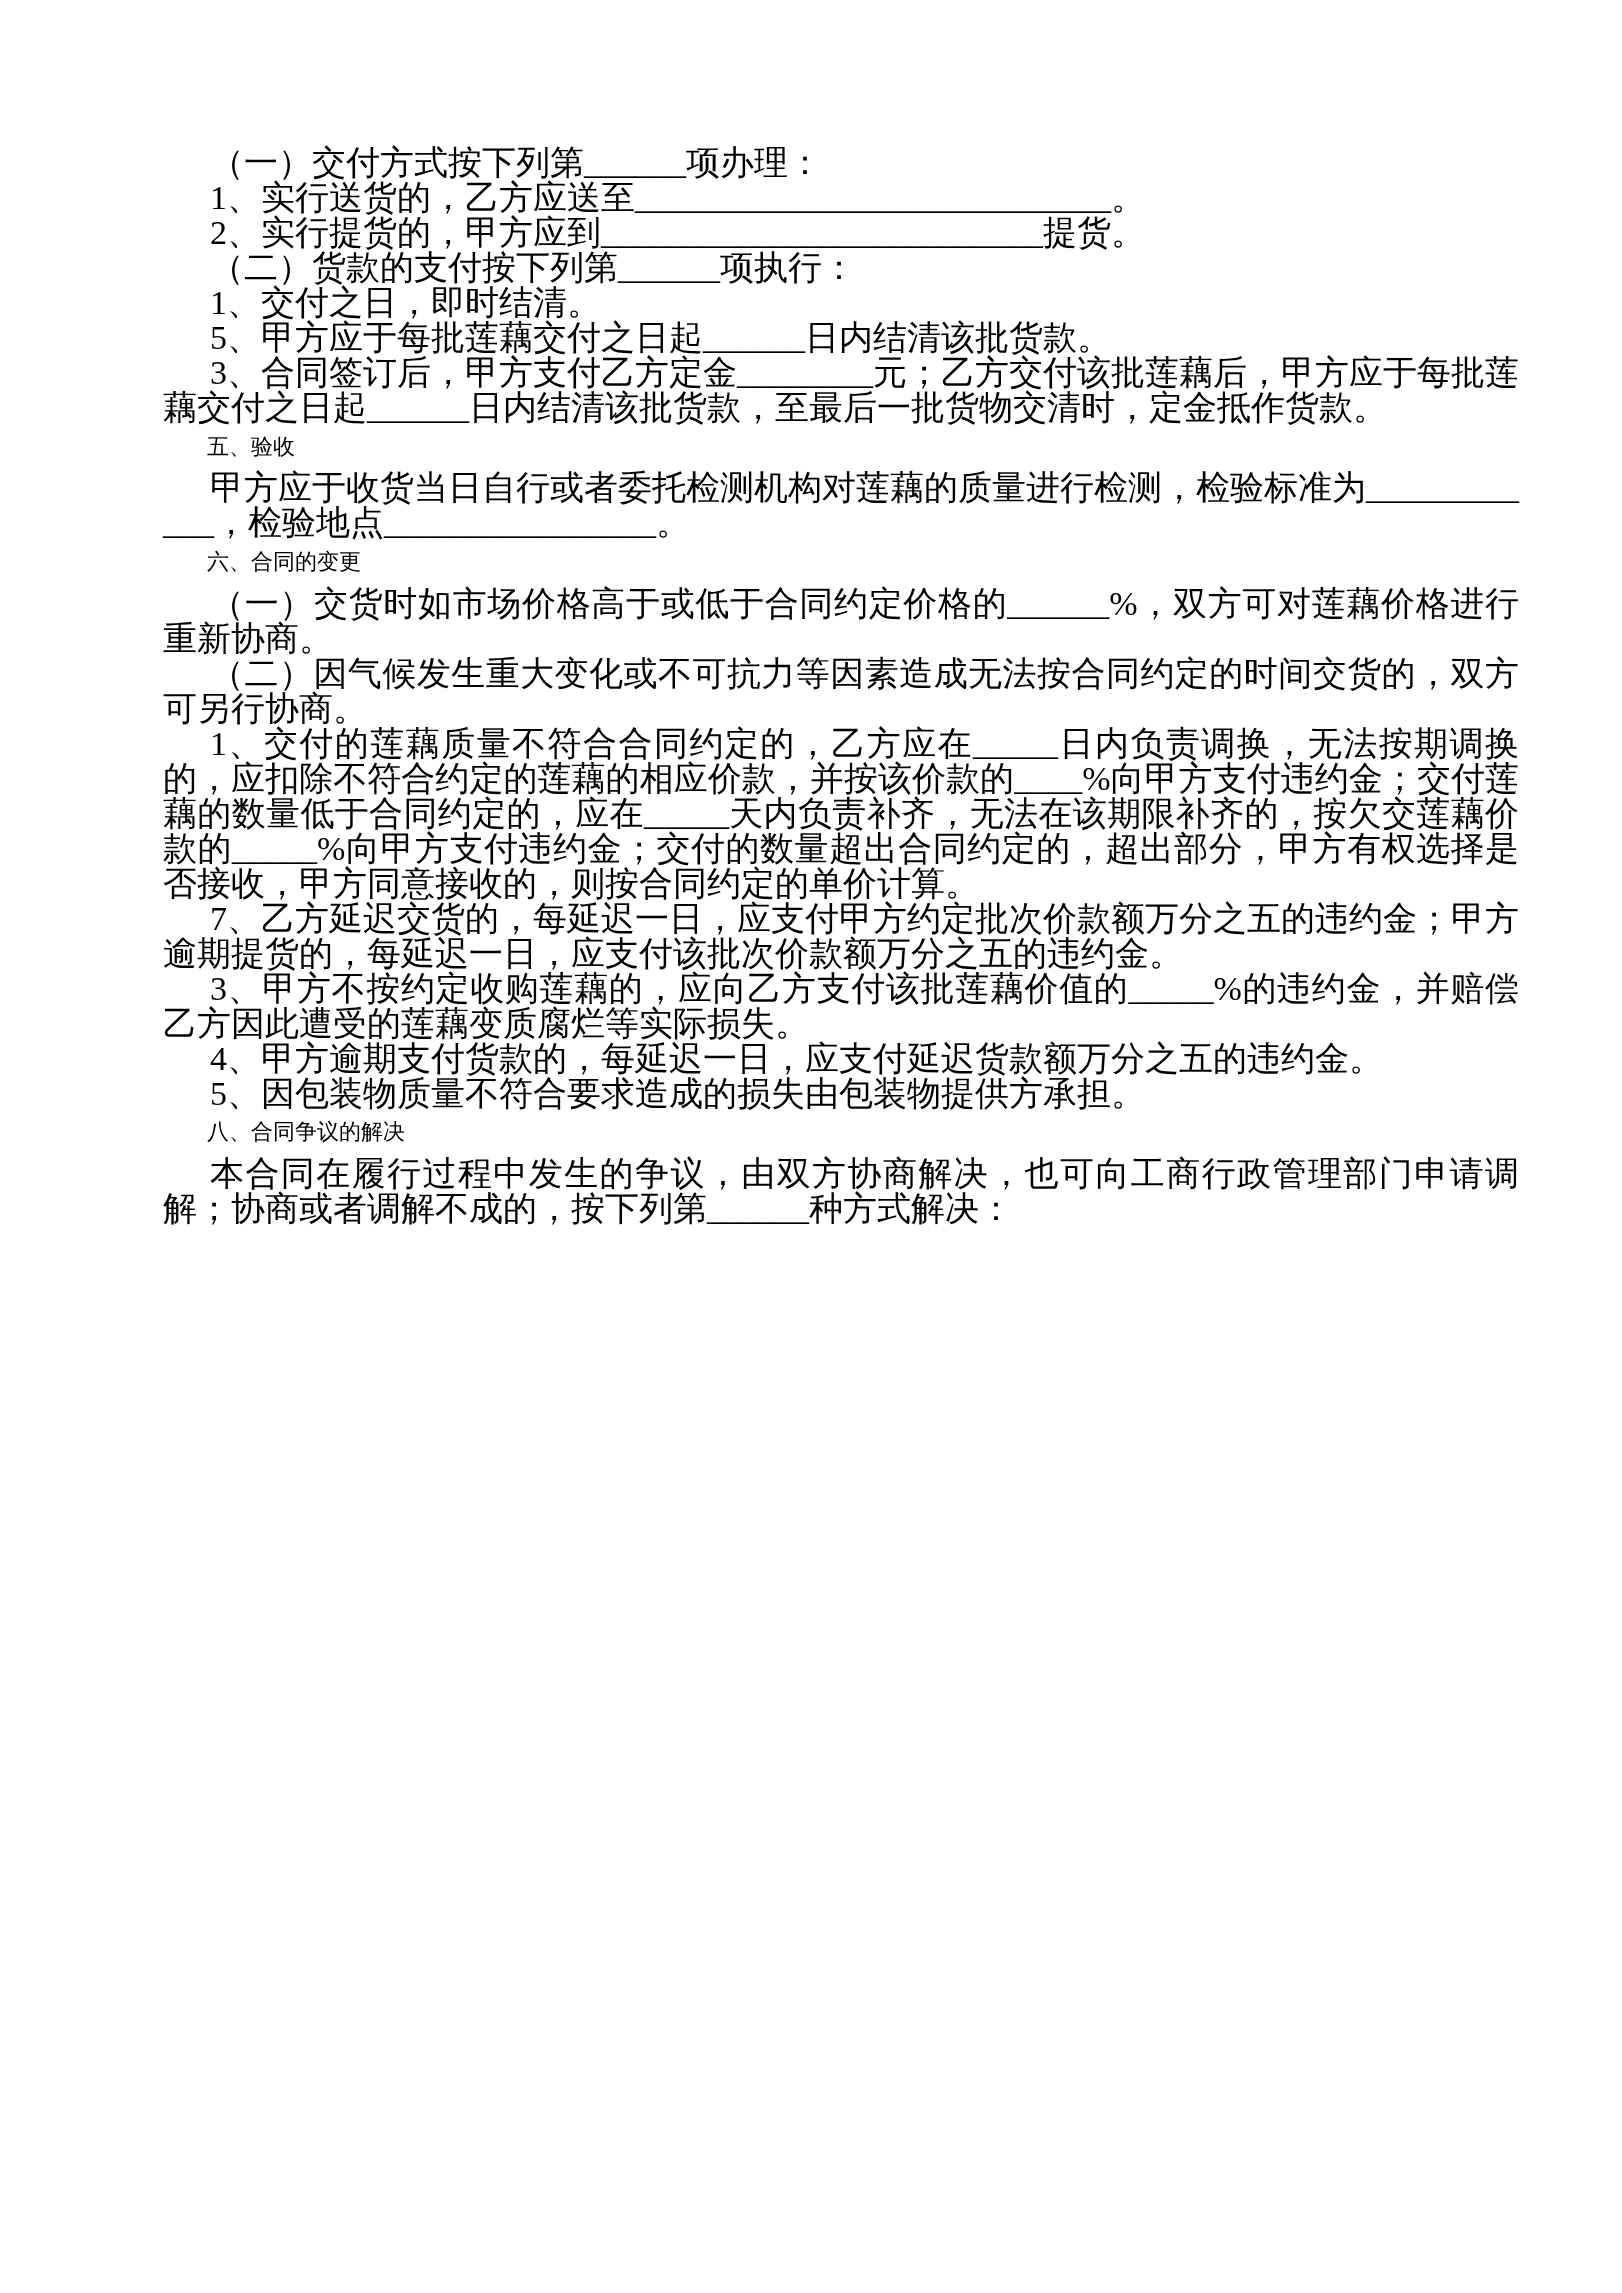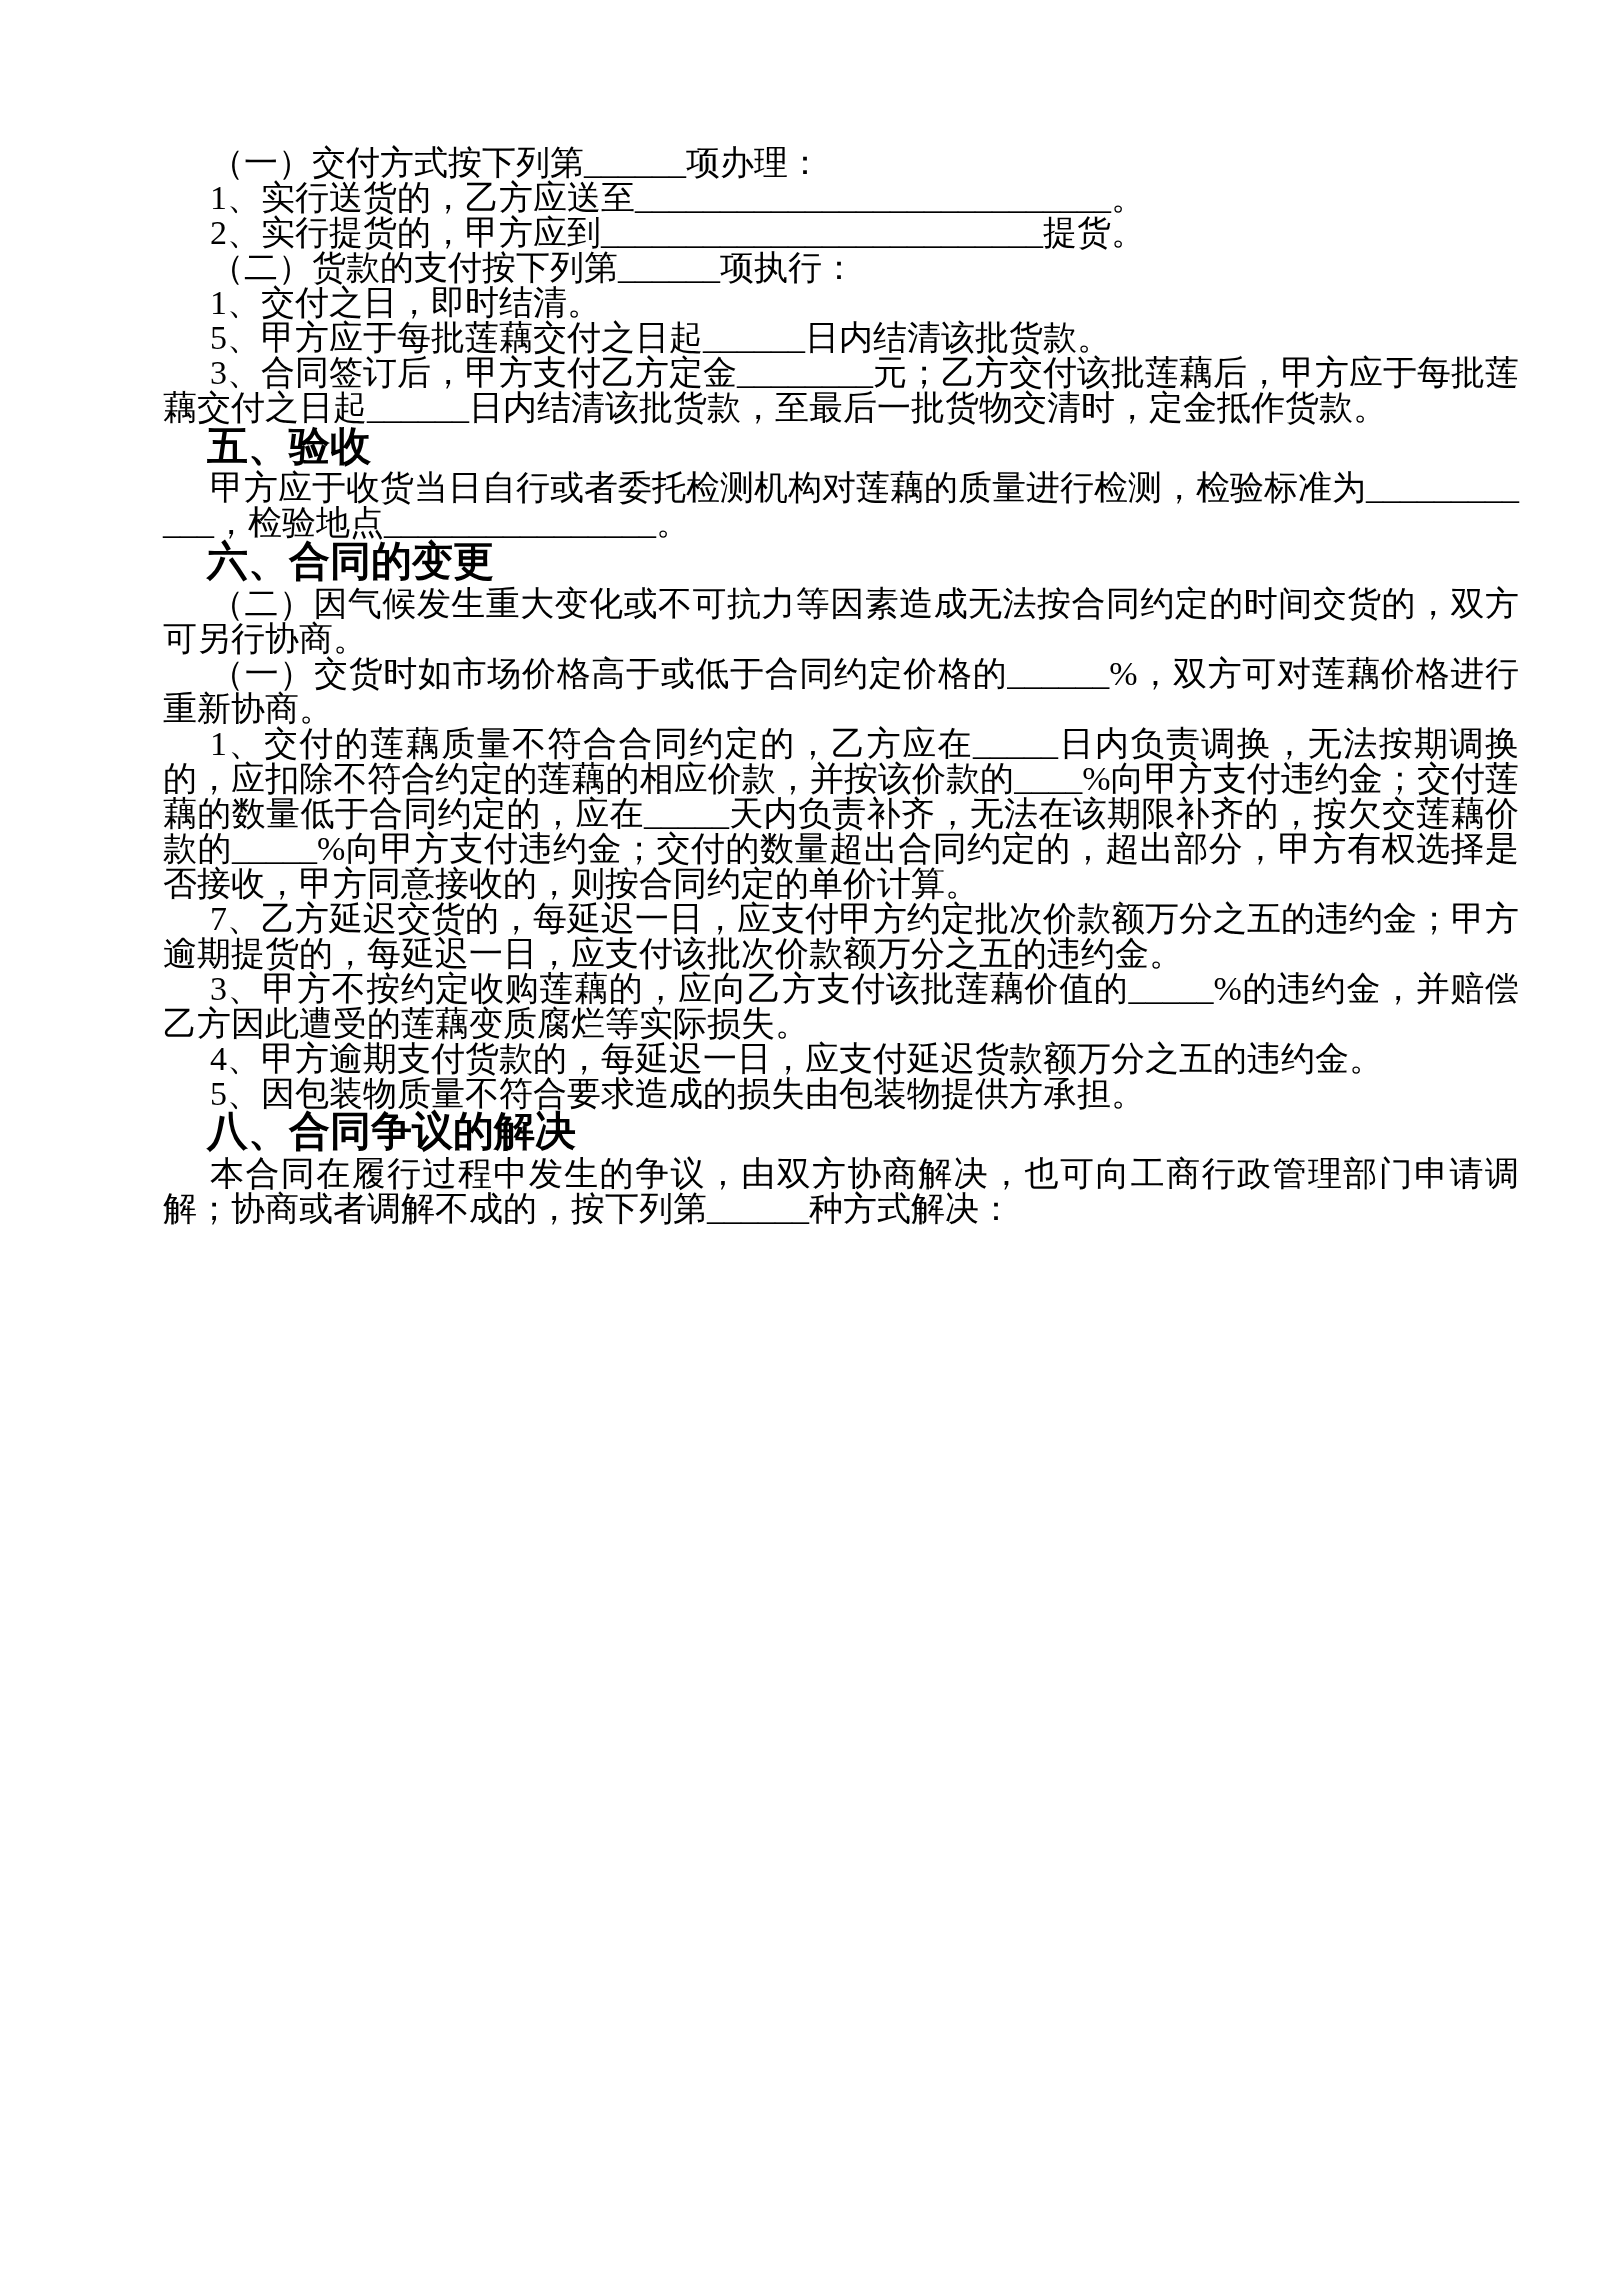--- a/index.html
+++ b/index.html
@@ -21,43 +21,43 @@
     line-height: 35px;
     margin-left: 28px;
   }
   .para {
     text-align: justify;
     text-indent: 47px;
     word-break: break-all;
   }
   .heading {
     font-family: "Liberation Sans", "DejaVu Sans", sans-serif;
-    font-weight: bold;
-    font-size: 41px;
+    font-weight: normal;
+    font-size: 22px;
     line-height: 39px;
     padding-left: 44px;
     margin: 1.8px 0 4.5px 0;
   }
 </style>
 </head>
 <body>
 
 <div class="page">
   <p class="para">（一）交付方式按下列第______项办理：</p>
   <p class="para">1、实行送货的，乙方应送至____________________________。</p>
   <p class="para">2、实行提货的，甲方应到__________________________提货。</p>
   <p class="para">（二）货款的支付按下列第______项执行：</p>
   <p class="para">1、交付之日，即时结清。</p>
   <p class="para">5、甲方应于每批莲藕交付之日起______日内结清该批货款。</p>
   <p class="para">3、合同签订后，甲方支付乙方定金________元；乙方交付该批莲藕后，甲方应于每批莲藕交付之日起______日内结清该批货款，至最后一批货物交清时，定金抵作货款。</p>
   <h2 class="heading">五、验收</h2>
   <p class="para">甲方应于收货当日自行或者委托检测机构对莲藕的质量进行检测，检验标准为____________，检验地点________________。</p>
   <h2 class="heading">六、合同的变更</h2>
+  <p class="para">（一）交货时如市场价格高于或低于合同约定价格的______%，双方可对莲藕价格进行重新协商。</p>
   <p class="para">（二）因气候发生重大变化或不可抗力等因素造成无法按合同约定的时间交货的，双方可另行协商。</p>
-  <p class="para">（一）交货时如市场价格高于或低于合同约定价格的______%，双方可对莲藕价格进行重新协商。</p>
   <p class="para">1、交付的莲藕质量不符合合同约定的，乙方应在_____日内负责调换，无法按期调换的，应扣除不符合约定的莲藕的相应价款，并按该价款的____%向甲方支付违约金；交付莲藕的数量低于合同约定的，应在_____天内负责补齐，无法在该期限补齐的，按欠交莲藕价款的_____%向甲方支付违约金；交付的数量超出合同约定的，超出部分，甲方有权选择是否接收，甲方同意接收的，则按合同约定的单价计算。</p>
   <p class="para">7、乙方延迟交货的，每延迟一日，应支付甲方约定批次价款额万分之五的违约金；甲方逾期提货的，每延迟一日，应支付该批次价款额万分之五的违约金。</p>
   <p class="para">3、甲方不按约定收购莲藕的，应向乙方支付该批莲藕价值的_____%的违约金，并赔偿乙方因此遭受的莲藕变质腐烂等实际损失。</p>
   <p class="para">4、甲方逾期支付货款的，每延迟一日，应支付延迟货款额万分之五的违约金。</p>
   <p class="para">5、因包装物质量不符合要求造成的损失由包装物提供方承担。</p>
   <h2 class="heading">八、合同争议的解决</h2>
   <p class="para">本合同在履行过程中发生的争议，由双方协商解决，也可向工商行政管理部门申请调解；协商或者调解不成的，按下列第______种方式解决：</p>
 </div>
 
 

